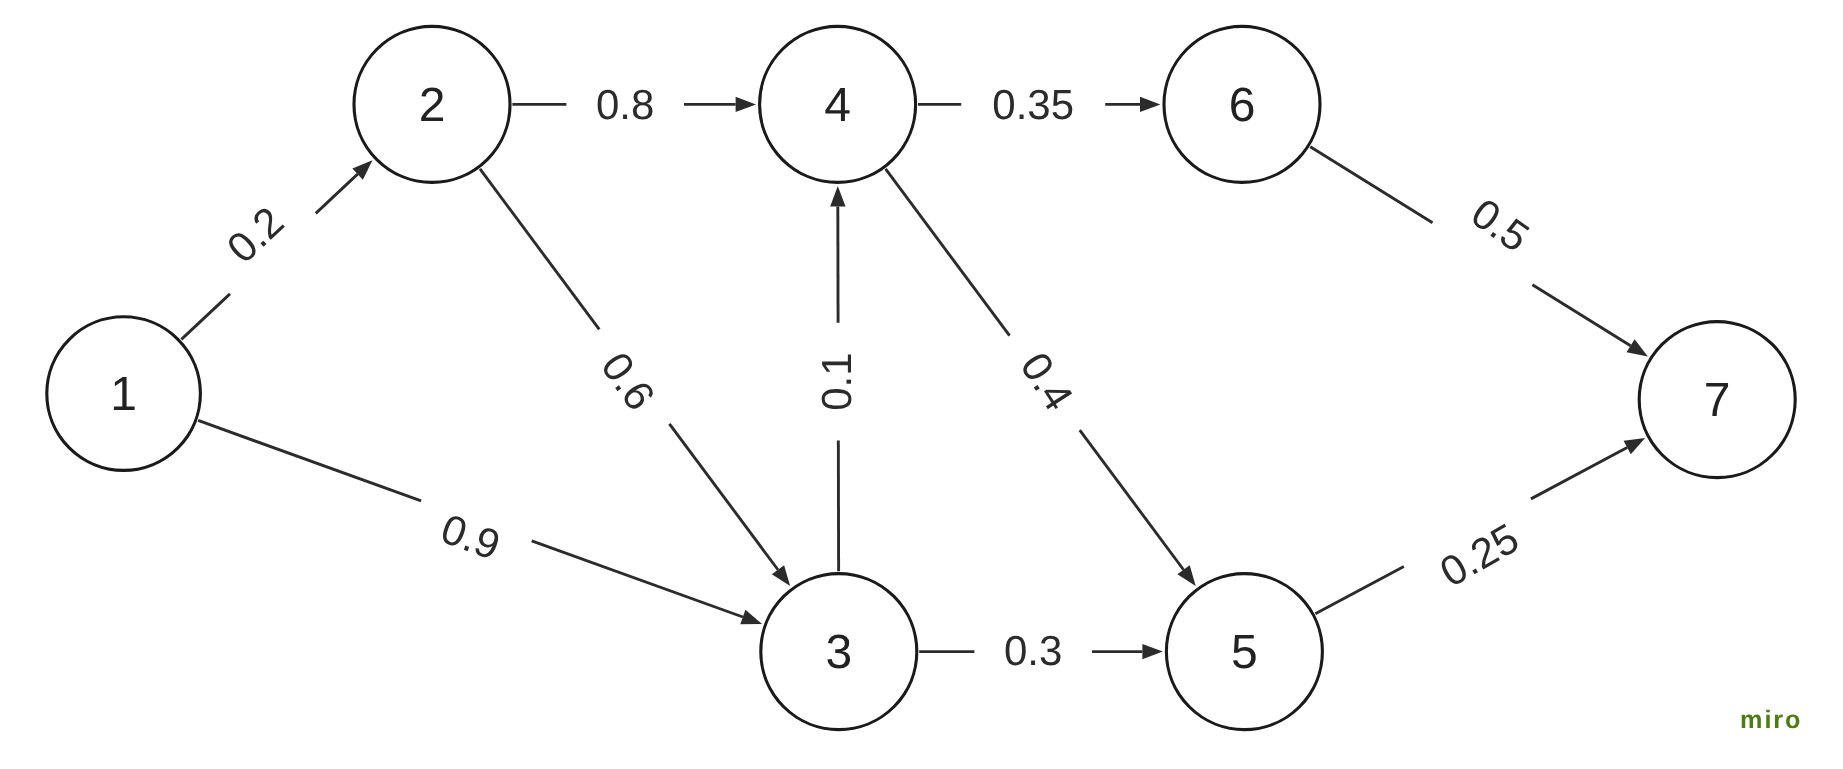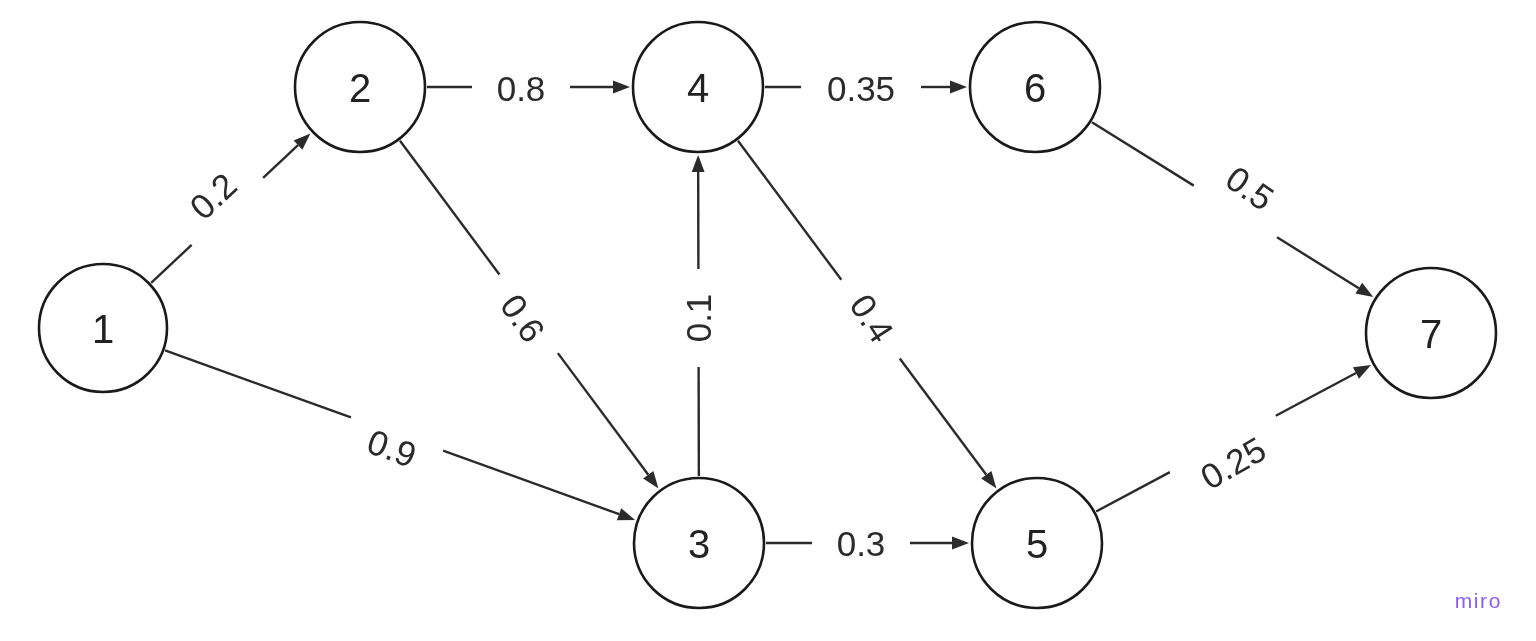--- a/index.html
+++ b/index.html
@@ -51,25 +51,26 @@
     dominant-baseline: central;
   }
   .arrow-head {
     fill: #2b2b2b;
     stroke: none;
   }
   .watermark {
     position: absolute;
     right: 34px;
     bottom: 28px;
-    color: #8b5cf6;
+    color: #4d7c0f;
     font-family: "Liberation Sans", sans-serif;
     font-size: 21px;
     letter-spacing: 1.6px;
     user-select: none;
+    font-weight: bold;
   }
 </style>
 </head>
 <body>
 
 <div id="canvas">
   <svg id="graph" viewBox="0 0 1536 641">
     <g id="edges-layer">
         <g>
           <line x1="151.14361320201604" y1="282.8536545459694" x2="191.65139130389377" y2="244.8677614621074" class="edge-line"></line>

